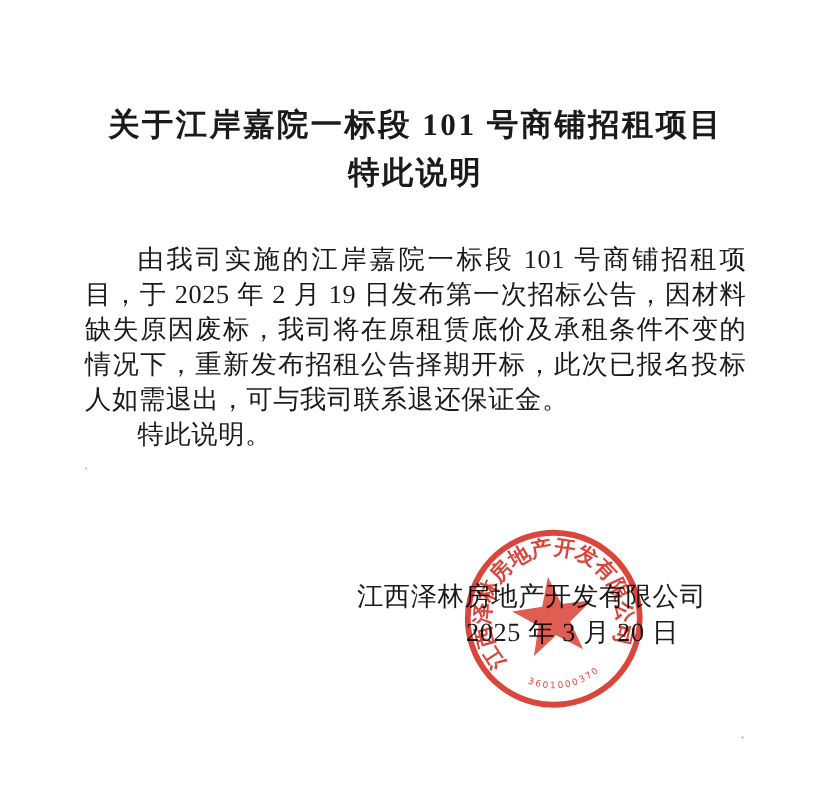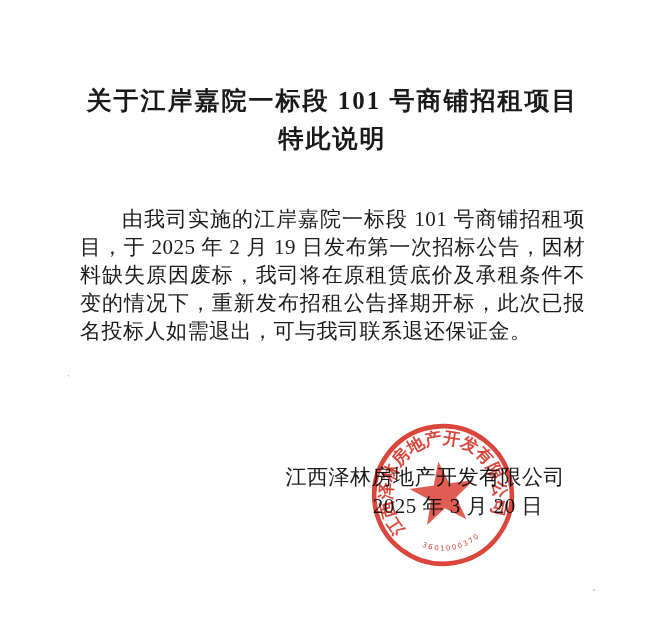--- a/index.html
+++ b/index.html
@@ -27,21 +27,21 @@
     position: absolute;
     top: 193px;
     left: 68px;
     width: 529px;
     font-size: 21px;
     line-height: 28px;
     text-align: justify;
     letter-spacing: 0.5px;
   }
   .body-block p {
-    margin: 12px;
+    margin: 0;
     text-indent: 2em;
   }
   .signature-block {
     position: absolute;
     top: 463px;
     right: 100px;
     font-size: 21px;
     line-height: 29px;
     text-align: right;
     letter-spacing: 0.5px;
@@ -80,20 +80,21 @@
 
 <div class="page">
 
   <div class="title-block">
     <div>关于江岸嘉院一标段 101 号商铺招租项目</div>
     <div>特此说明</div>
   </div>
 
   <div class="body-block">
     <p>由我司实施的江岸嘉院一标段 101 号商铺招租项目，于 2025 年 2 月 19 日发布第一次招标公告，因材料缺失原因废标，我司将在原租赁底价及承租条件不变的情况下，重新发布招租公告择期开标，此次已报名投标人如需退出，可与我司联系退还保证金。</p>
+    <p>特此说明。</p>
   </div>
 
   <div class="signature-block">
     <div>江西泽林房地产开发有限公司</div>
     <div class="signature-date">2025 年 3 月 20 日</div>
   </div>
 
   <svg class="seal" viewBox="0 0 150 150" aria-hidden="true">
     <circle cx="75" cy="75" r="67" fill="none" stroke-width="4.5" stroke="#d7362a"></circle>
     <polygon points="75,42 82.6,64.5 106.4,64.8 87.4,79.0 94.4,101.7 75,88 55.6,101.7 62.6,79.0 43.6,64.8 67.4,64.5" fill-opacity="0.88" fill="#d7362a"></polygon>

